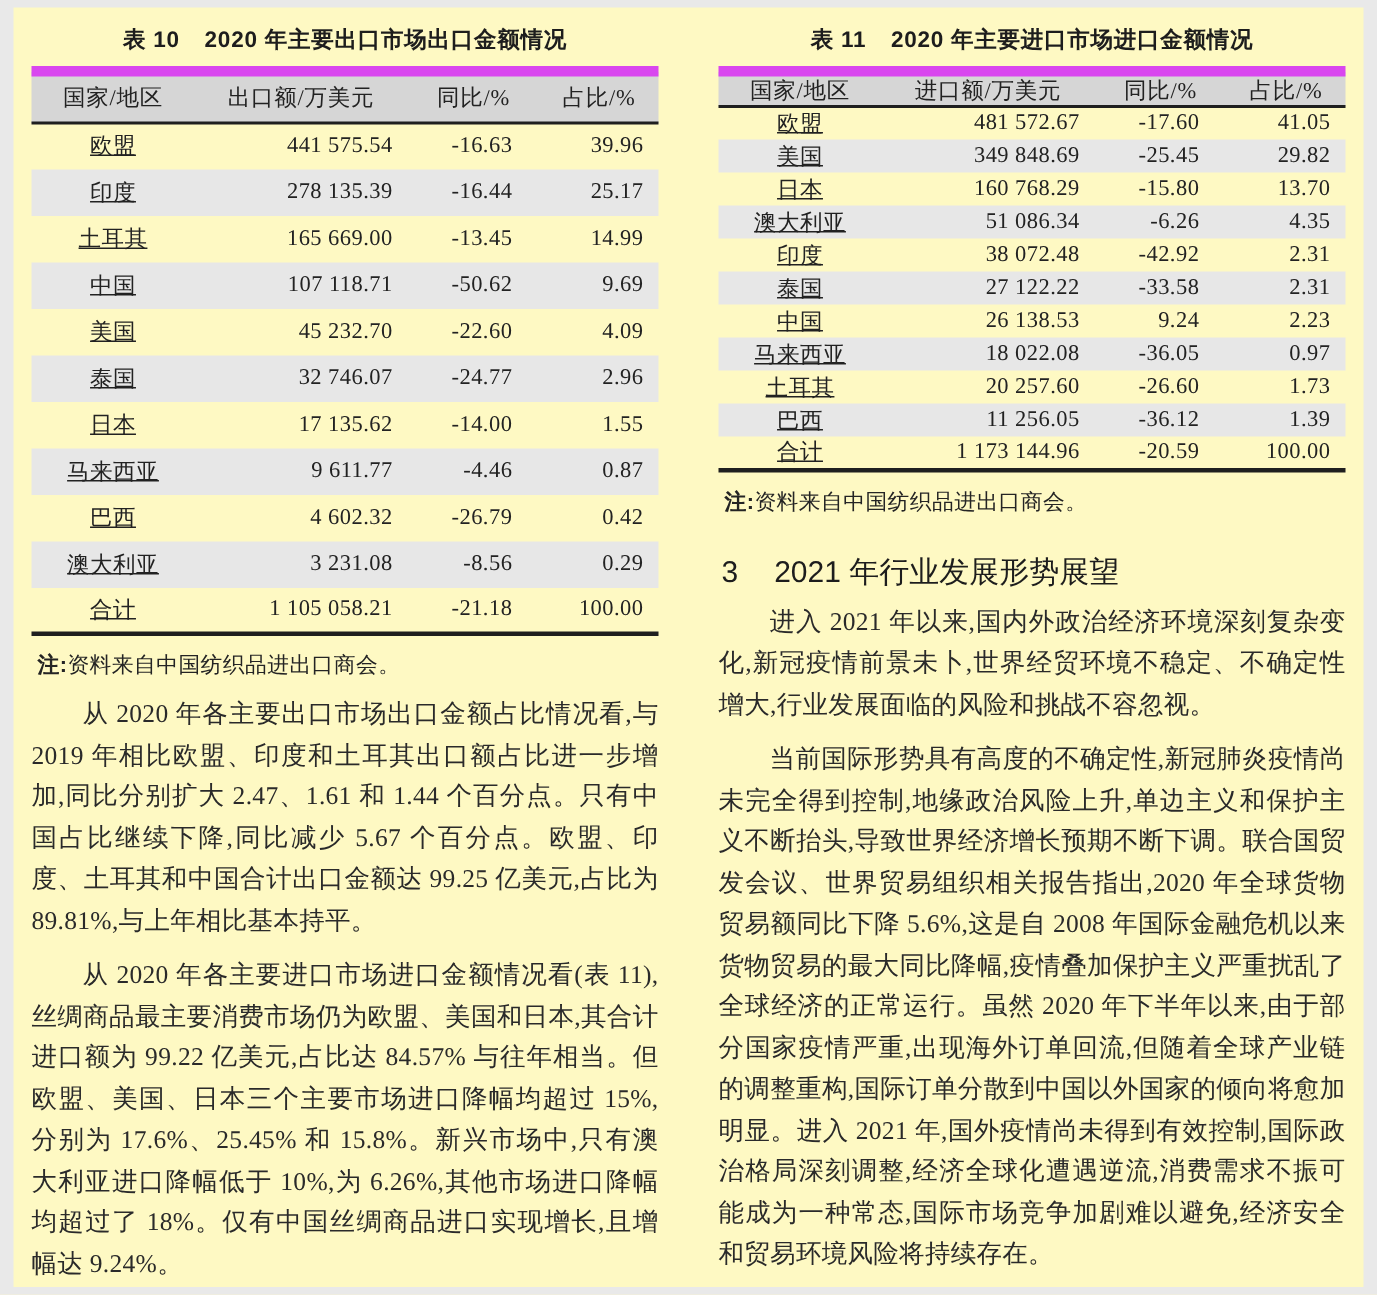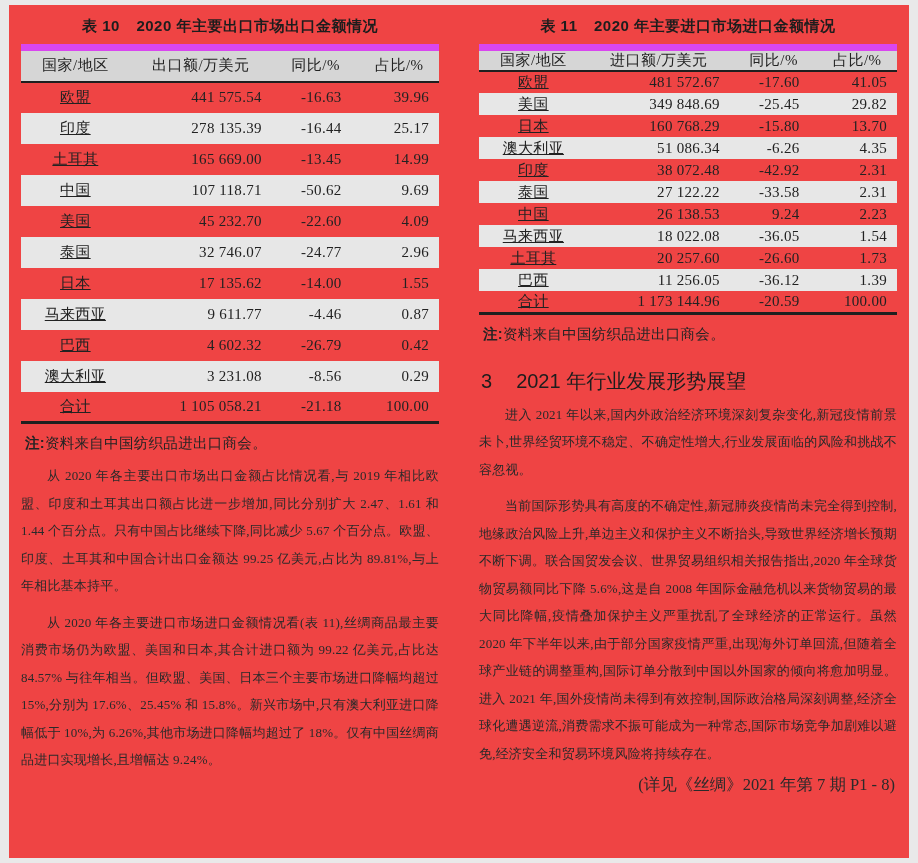--- a/index.html
+++ b/index.html
@@ -6,21 +6,21 @@
   html, body {
     width: 918px; height: 863px;
     background: #e9e9e9;
     font-family: "Liberation Serif", "DejaVu Serif", serif;
     color: #262626;
     overflow: hidden;
   }
   .page {
     position: absolute;
     left: 9px; top: 5px; right: 9px; bottom: 5px;
-    background: #ef4444;
+    background: #fef9c3;
     padding: 10px 12px 6px 12px;
     display: flex;
     gap: 40px;
     overflow: hidden;
     justify-content: flex-end;
   }
   .col { flex: 1 1 0; min-width: 0; }
 
   .table-title {
     text-align: center;
@@ -67,21 +67,21 @@
     margin: 10px 0 0 4px;
     color: #242424;
     letter-spacing: 0.3px;
   }
   .note .note-label {
     font-family: "Liberation Sans", "DejaVu Sans", sans-serif;
     font-weight: bold;
   }
 
   .body-para {
-    font-size: 13px;
+    font-size: 17px;
     line-height: 27.5px;
     text-align: justify;
     margin-top: 9px;
     letter-spacing: 0.2px;
     color: #2a2a2a;
   }
   .indent { text-indent: 2em; }
 
   .sec-h2 {
     font-family: "Liberation Sans", "DejaVu Sans", sans-serif;
@@ -272,21 +272,21 @@
           <tr>
             <td class="c-region">中国</td>
             <td class="c-num">26 138.53</td>
             <td class="c-num">9.24</td>
             <td class="c-num">2.23</td>
           </tr>
           <tr>
             <td class="c-region">马来西亚</td>
             <td class="c-num">18 022.08</td>
             <td class="c-num">-36.05</td>
-            <td class="c-num">1.54</td>
+            <td class="c-num">0.97</td>
           </tr>
           <tr>
             <td class="c-region">土耳其</td>
             <td class="c-num">20 257.60</td>
             <td class="c-num">-26.60</td>
             <td class="c-num">1.73</td>
           </tr>
           <tr>
             <td class="c-region">巴西</td>
             <td class="c-num">11 256.05</td>

